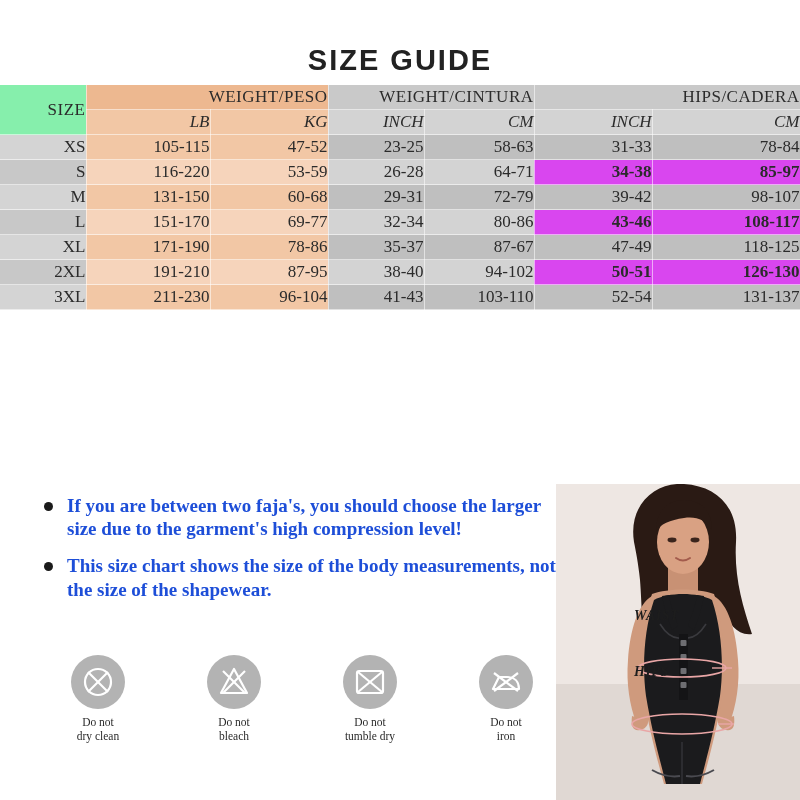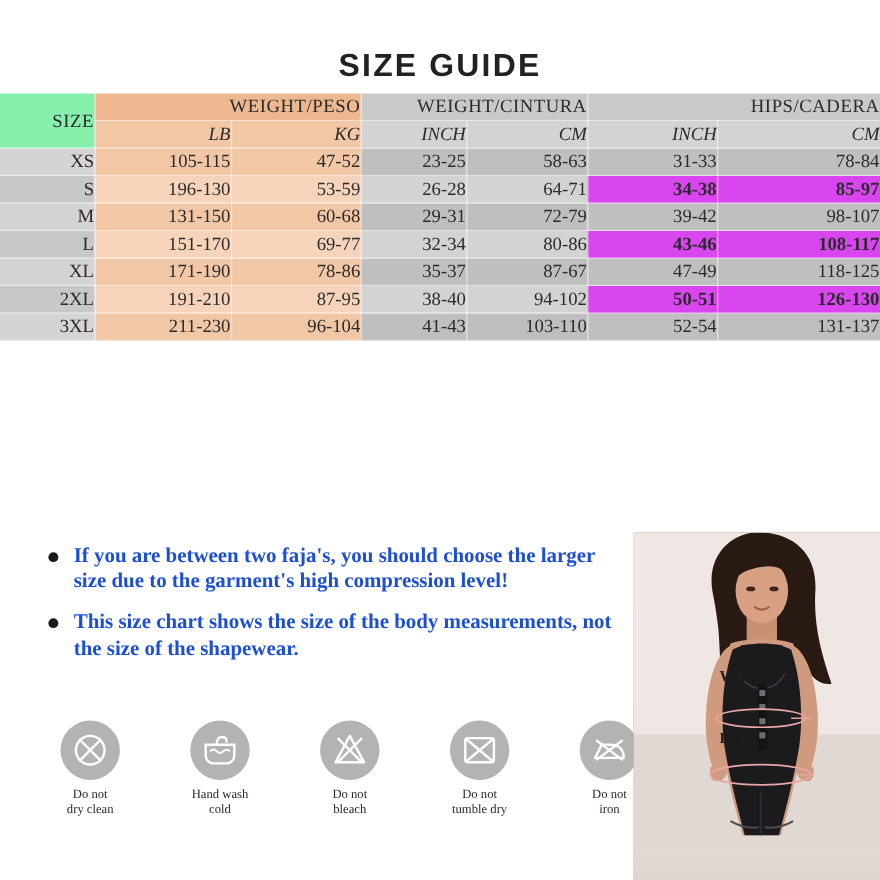--- a/index.html
+++ b/index.html
@@ -108,24 +108,24 @@
     font-family: "Liberation Serif", serif;
     font-size: 19px;
     font-weight: bold;
     color: #1d4ed8;
     line-height: 1.22;
   }
 
   
   .care-row {
     position: absolute;
-    left: 36px;
+    left: 52px;
     top: 655px;
     display: flex;
-    gap: 26px;
+    gap: 44px;
   }
   .care-item {
     width: 92px;
     text-align: center;
   }
   .care-circle {
     width: 54px;
     height: 54px;
     border-radius: 50%;
     background: #b3b3b3;
@@ -138,24 +138,25 @@
     font-size: 11.5px;
     color: #2a2a2a;
     line-height: 1.25;
   }
 
   
   .photo {
     position: absolute;
     right: 0;
     top: 484px;
-    width: 224px;
+    width: 244px;
     height: 316px;
     overflow: hidden;
-    background: #a3a3a3;
+    background: #fde047;
+    font-style: italic;
   }
   .photo-bg {
     position: absolute;
     inset: 0;
     background: linear-gradient(180deg,#f3eeeb 0%,#e9e2de 55%,#ded6d1 100%);
   }
   .model {
     position: absolute;
     inset: 0;
   }
@@ -206,21 +207,21 @@
         <td class="c-size size-col">XS</td>
         <td class="c-weight">105-115</td>
         <td class="c-weight">47-52</td>
         <td class="c-waist">23-25</td>
         <td class="c-waist">58-63</td>
         <td class="c-hips">31-33</td>
         <td class="c-hips">78-84</td>
       </tr>
       <tr class="row-alt">
         <td class="c-size size-col">S</td>
-        <td class="c-weight">196-130</td>
+        <td class="c-weight">116-220</td>
         <td class="c-weight">53-59</td>
         <td class="c-waist">26-28</td>
         <td class="c-waist">64-71</td>
         <td class="c-hips">34-38</td>
         <td class="c-hips">85-97</td>
       </tr>
       <tr>
         <td class="c-size size-col">M</td>
         <td class="c-weight">131-150</td>
         <td class="c-weight">60-68</td>
@@ -286,30 +287,20 @@
     <div class="care-circle">
       <svg width="54" height="54" viewBox="0 0 54 54">
         <circle cx="27" cy="27" r="13" fill="none" stroke="#ffffff" stroke-width="2.2"></circle>
         <line x1="17" y1="17" x2="37" y2="37" stroke="#ffffff" stroke-width="2.2"></line>
         <line x1="37" y1="17" x2="17" y2="37" stroke="#ffffff" stroke-width="2.2"></line>
       </svg>
     </div>
     <div class="care-label">Do not<br>dry clean</div>
   </div>
 
-  <div class="care-item">
-    <div class="care-circle">
-      <svg width="54" height="54" viewBox="0 0 54 54">
-        <path d="M14 22 h26 v10 a7 7 0 0 1 -7 7 h-12 a7 7 0 0 1 -7 -7 z" fill="none" stroke="#ffffff" stroke-width="2.2"></path>
-        <path d="M24 22 c0 -6 3 -7 5 -7 c3 0 4 2 4 4" fill="none" stroke="#ffffff" stroke-width="2.2" stroke-linecap="round"></path>
-        <path d="M18 28 q3 -3 6 0 q3 3 6 0 q3 -3 6 0" fill="none" stroke="#ffffff" stroke-width="1.8"></path>
-      </svg>
-    </div>
-    <div class="care-label">Hand wash<br>cold</div>
-  </div>
 
   <div class="care-item">
     <div class="care-circle">
       <svg width="54" height="54" viewBox="0 0 54 54">
         <path d="M27 14 L40 38 H14 Z" fill="none" stroke="#ffffff" stroke-width="2.2" stroke-linejoin="round"></path>
         <line x1="16" y1="16" x2="38" y2="38" stroke="#ffffff" stroke-width="2.2"></line>
         <line x1="38" y1="16" x2="16" y2="38" stroke="#ffffff" stroke-width="2.2"></line>
       </svg>
     </div>
     <div class="care-label">Do not<br>bleach</div>

